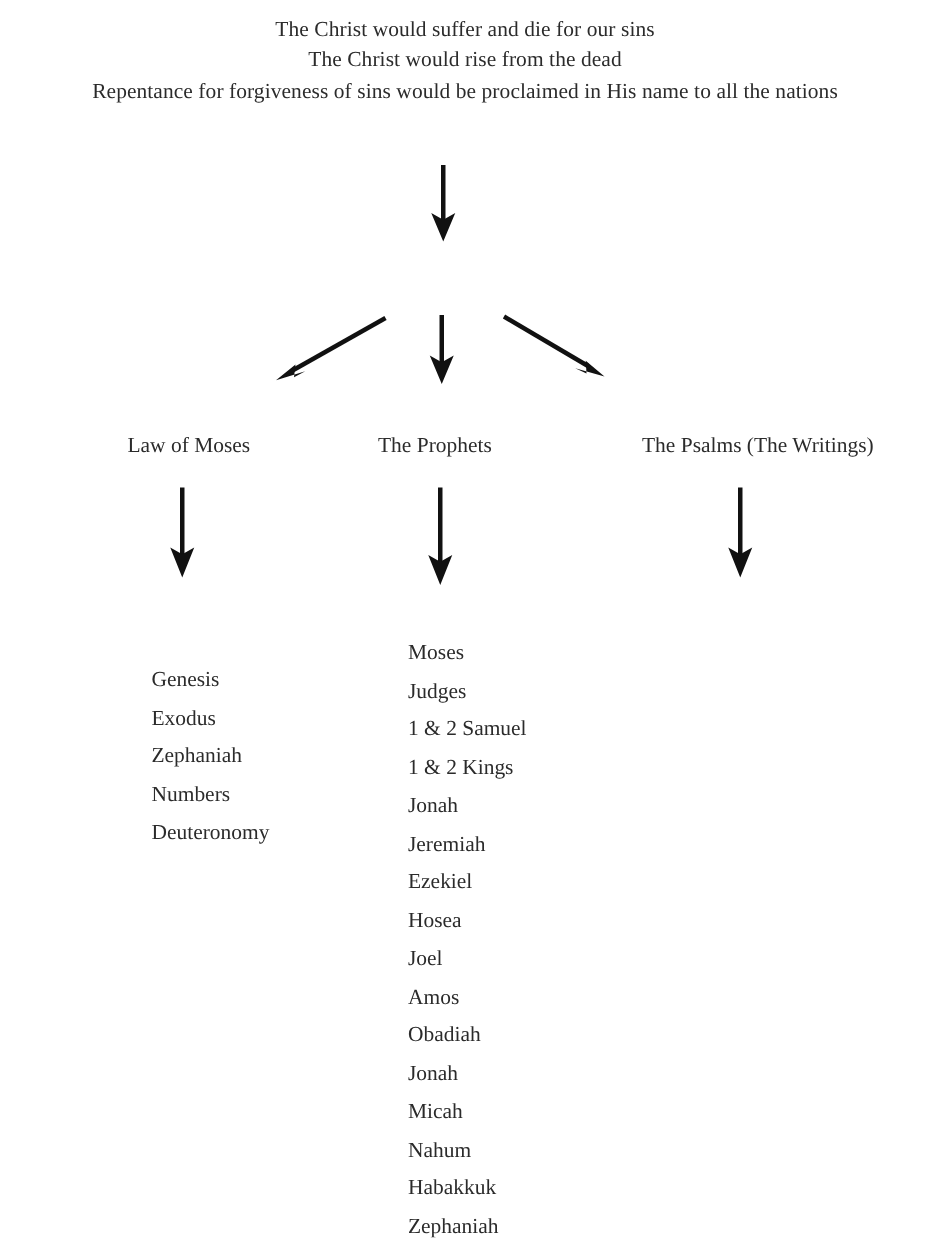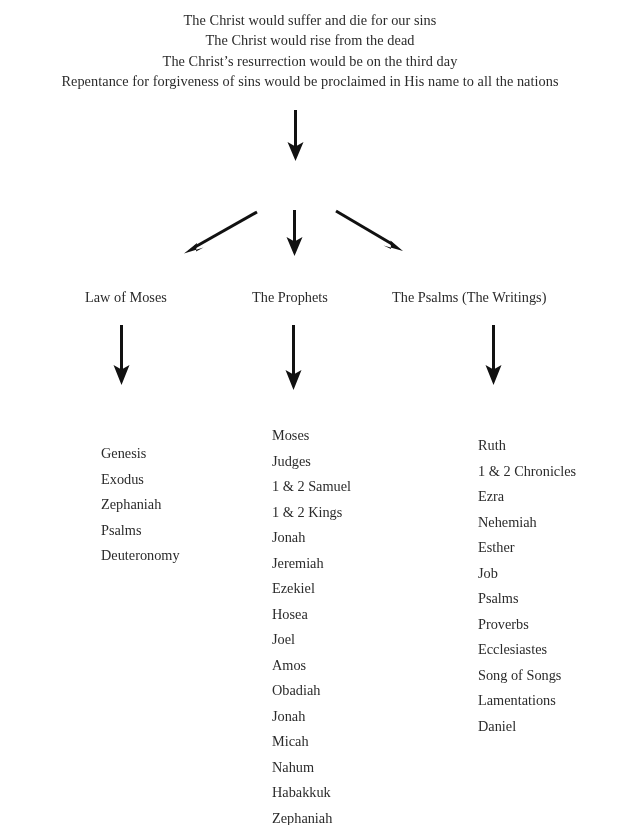--- a/index.html
+++ b/index.html
@@ -46,21 +46,21 @@
     white-space: nowrap;
   }
   #node-old-testament {
     left: 0;
     top: 172px;
     width: 620px;
     text-align: center;
   }
   #header-law      { left: 85px;  top: 288px; text-align: right; }
   #header-prophets { left: 252px; top: 288px; }
-  #header-psalms   { left: 392px; top: 288px; }
+  #header-psalms   { left: 428px; top: 288px; }
 
   
   .arrow-layer {
     position: absolute;
     left: 0;
     top: 0;
     width: 620px;
     height: 825px;
     pointer-events: none;
   }
@@ -77,21 +77,20 @@
   #list-psalms   { left: 478px; top: 433px; }
 </style>
 </head>
 <body>
 
 <div class="canvas">
 
   <div class="prophecy-block">
     <div class="prophecy-line">The Christ would suffer and die for our sins</div>
     <div class="prophecy-line">The Christ would rise from the dead</div>
-    <div class="prophecy-line">The Christ’s resurrection would be on the third day</div>
     <div class="prophecy-line">Repentance for forgiveness of sins would be proclaimed in His name to all the nations</div>
   </div>
 
   <svg class="arrow-layer" width="620" height="825" viewBox="0 0 620 825" xmlns="http://www.w3.org/2000/svg">
 
     <g>
       <line x1="295.5" y1="110" x2="295.5" y2="148" stroke="#111111" stroke-width="3"></line>
       <polygon points="295.5,161 287.5,142 295.5,146.5 303.5,142" fill="#111111"></polygon>
     </g>
 
@@ -128,49 +127,35 @@
 
 
   <div class="node-label" id="header-law">Law of Moses</div>
   <div class="node-label" id="header-prophets">The Prophets</div>
   <div class="node-label" id="header-psalms">The Psalms (The Writings)</div>
 
   <div class="book-list" id="list-law">
       <div class="book-item">Genesis</div>
       <div class="book-item">Exodus</div>
       <div class="book-item">Zephaniah</div>
-      <div class="book-item">Psalms</div>
+      <div class="book-item">Numbers</div>
       <div class="book-item">Deuteronomy</div>
     </div>
   <div class="book-list" id="list-prophets">
       <div class="book-item">Moses</div>
       <div class="book-item">Judges</div>
       <div class="book-item">1 &amp; 2 Samuel</div>
       <div class="book-item">1 &amp; 2 Kings</div>
       <div class="book-item">Jonah</div>
       <div class="book-item">Jeremiah</div>
       <div class="book-item">Ezekiel</div>
       <div class="book-item">Hosea</div>
       <div class="book-item">Joel</div>
       <div class="book-item">Amos</div>
       <div class="book-item">Obadiah</div>
       <div class="book-item">Jonah</div>
       <div class="book-item">Micah</div>
       <div class="book-item">Nahum</div>
       <div class="book-item">Habakkuk</div>
       <div class="book-item">Zephaniah</div>
     </div>
-  <div class="book-list" id="list-psalms">
-      <div class="book-item">Ruth</div>
-      <div class="book-item">1 &amp; 2 Chronicles</div>
-      <div class="book-item">Ezra</div>
-      <div class="book-item">Nehemiah</div>
-      <div class="book-item">Esther</div>
-      <div class="book-item">Job</div>
-      <div class="book-item">Psalms</div>
-      <div class="book-item">Proverbs</div>
-      <div class="book-item">Ecclesiastes</div>
-      <div class="book-item">Song of Songs</div>
-      <div class="book-item">Lamentations</div>
-      <div class="book-item">Daniel</div>
-    </div>
 
 </div>
 
 </body></html>

